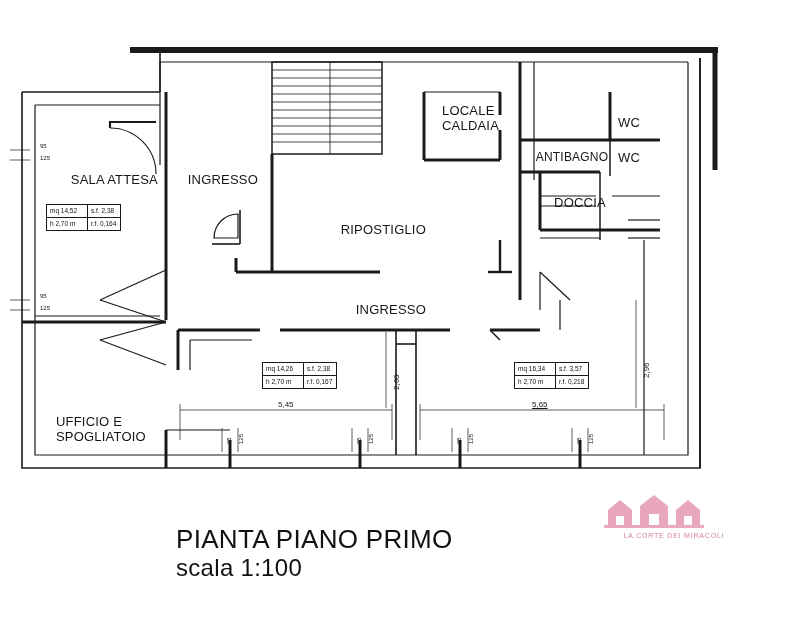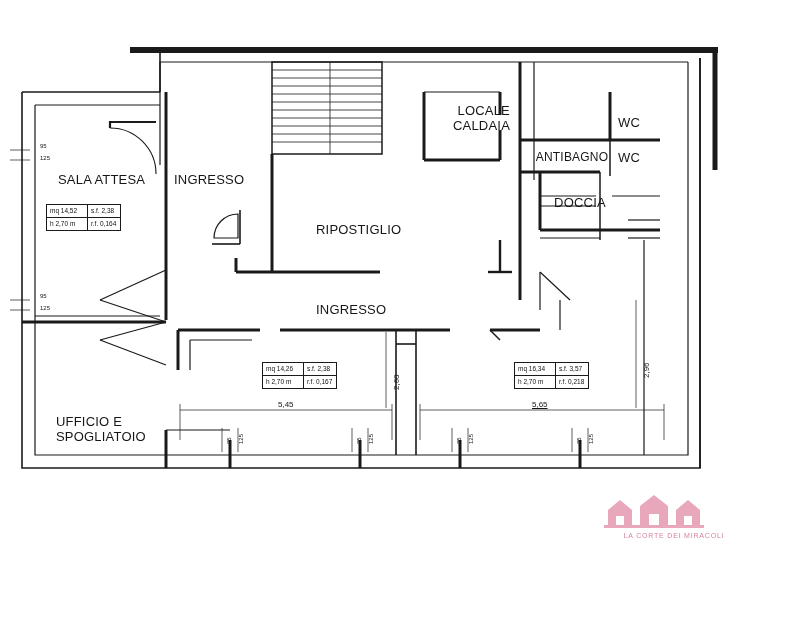--- a/index.html
+++ b/index.html
@@ -28,21 +28,21 @@
     height: 627px;
   }
   .room-label {
     position: absolute;
     font-family: "Liberation Sans", sans-serif;
     font-size: 13px;
     letter-spacing: 0.2px;
     color: #161616;
     white-space: pre;
     line-height: 15px;
-    text-align: left;
+    text-align: right;
   }
   .dim-label {
     position: absolute;
     font-family: "Liberation Sans", sans-serif;
     font-size: 8px;
     color: #161616;
     white-space: nowrap;
   }
   .dim-label.vert {
     transform-origin: left top;
@@ -250,21 +250,21 @@
       <line x1="368" y1="428" x2="368" y2="452"></line>
       <line x1="452" y1="428" x2="452" y2="452"></line>
       <line x1="468" y1="428" x2="468" y2="452"></line>
       <line x1="572" y1="428" x2="572" y2="452"></line>
       <line x1="588" y1="428" x2="588" y2="452"></line>
     </g>
   </svg>
 
   <div class="room-label" style="left:58px; top:172px; width:100px;">SALA ATTESA</div>
   <div class="room-label" style="left:174px; top:172px; width:84px;">INGRESSO</div>
-  <div class="room-label" style="left:430px; top:103px; width:80px; text-align:right;">LOCALE
+  <div class="room-label" style="left:442px; top:103px; width:80px; text-align:left;">LOCALE
 CALDAIA</div>
   <div class="room-label" style="left:618px; top:115px; width:40px; text-align:left;">WC</div>
   <div class="room-label" style="left:618px; top:150px; width:40px; text-align:left;">WC</div>
   <div class="room-label" style="left:532px; top:150px; width:80px; text-align:center; font-size:12px;">ANTIBAGNO</div>
   <div class="room-label" style="left:550px; top:195px; width:60px; text-align:center;">DOCCIA</div>
   <div class="room-label" style="left:316px; top:222px; width:110px;">RIPOSTIGLIO</div>
   <div class="room-label" style="left:316px; top:302px; width:110px;">INGRESSO</div>
   <div class="room-label" style="left:56px; top:370px; width:110px; text-align:left;margin-top:44px;">UFFICIO E
 SPOGLIATOIO</div>
 
@@ -322,20 +322,24 @@
 
   <div class="tick-label vert" style="left:356px; top:444px; transform-origin:left top; transform:rotate(-90deg);">95</div>
   <div class="tick-label vert" style="left:368px; top:444px; transform-origin:left top; transform:rotate(-90deg);">125</div>
 
   <div class="tick-label vert" style="left:456px; top:444px; transform-origin:left top; transform:rotate(-90deg);">95</div>
   <div class="tick-label vert" style="left:468px; top:444px; transform-origin:left top; transform:rotate(-90deg);">125</div>
 
   <div class="tick-label vert" style="left:576px; top:444px; transform-origin:left top; transform:rotate(-90deg);">95</div>
   <div class="tick-label vert" style="left:588px; top:444px; transform-origin:left top; transform:rotate(-90deg);">125</div>
 
+  <div class="title-block">
+    <div class="title-main">PIANTA PIANO PRIMO</div>
+    <div class="title-sub">scala 1:100</div>
+  </div>
 
   <div class="logo">
     <svg viewBox="0 0 148 44" width="148" height="44" xmlns="http://www.w3.org/2000/svg">
       <g fill="#e8a7bb">
         <path d="M8 34 L8 18 L20 8 L32 18 L32 34 Z"></path>
         <rect x="16" y="24" width="8" height="10" fill="#ffffff"></rect>
         <path d="M40 34 L40 14 L54 3 L68 14 L68 34 Z"></path>
         <rect x="49" y="22" width="10" height="12" fill="#ffffff"></rect>
         <path d="M76 34 L76 18 L88 8 L100 18 L100 34 Z"></path>
         <rect x="84" y="24" width="8" height="10" fill="#ffffff"></rect>

